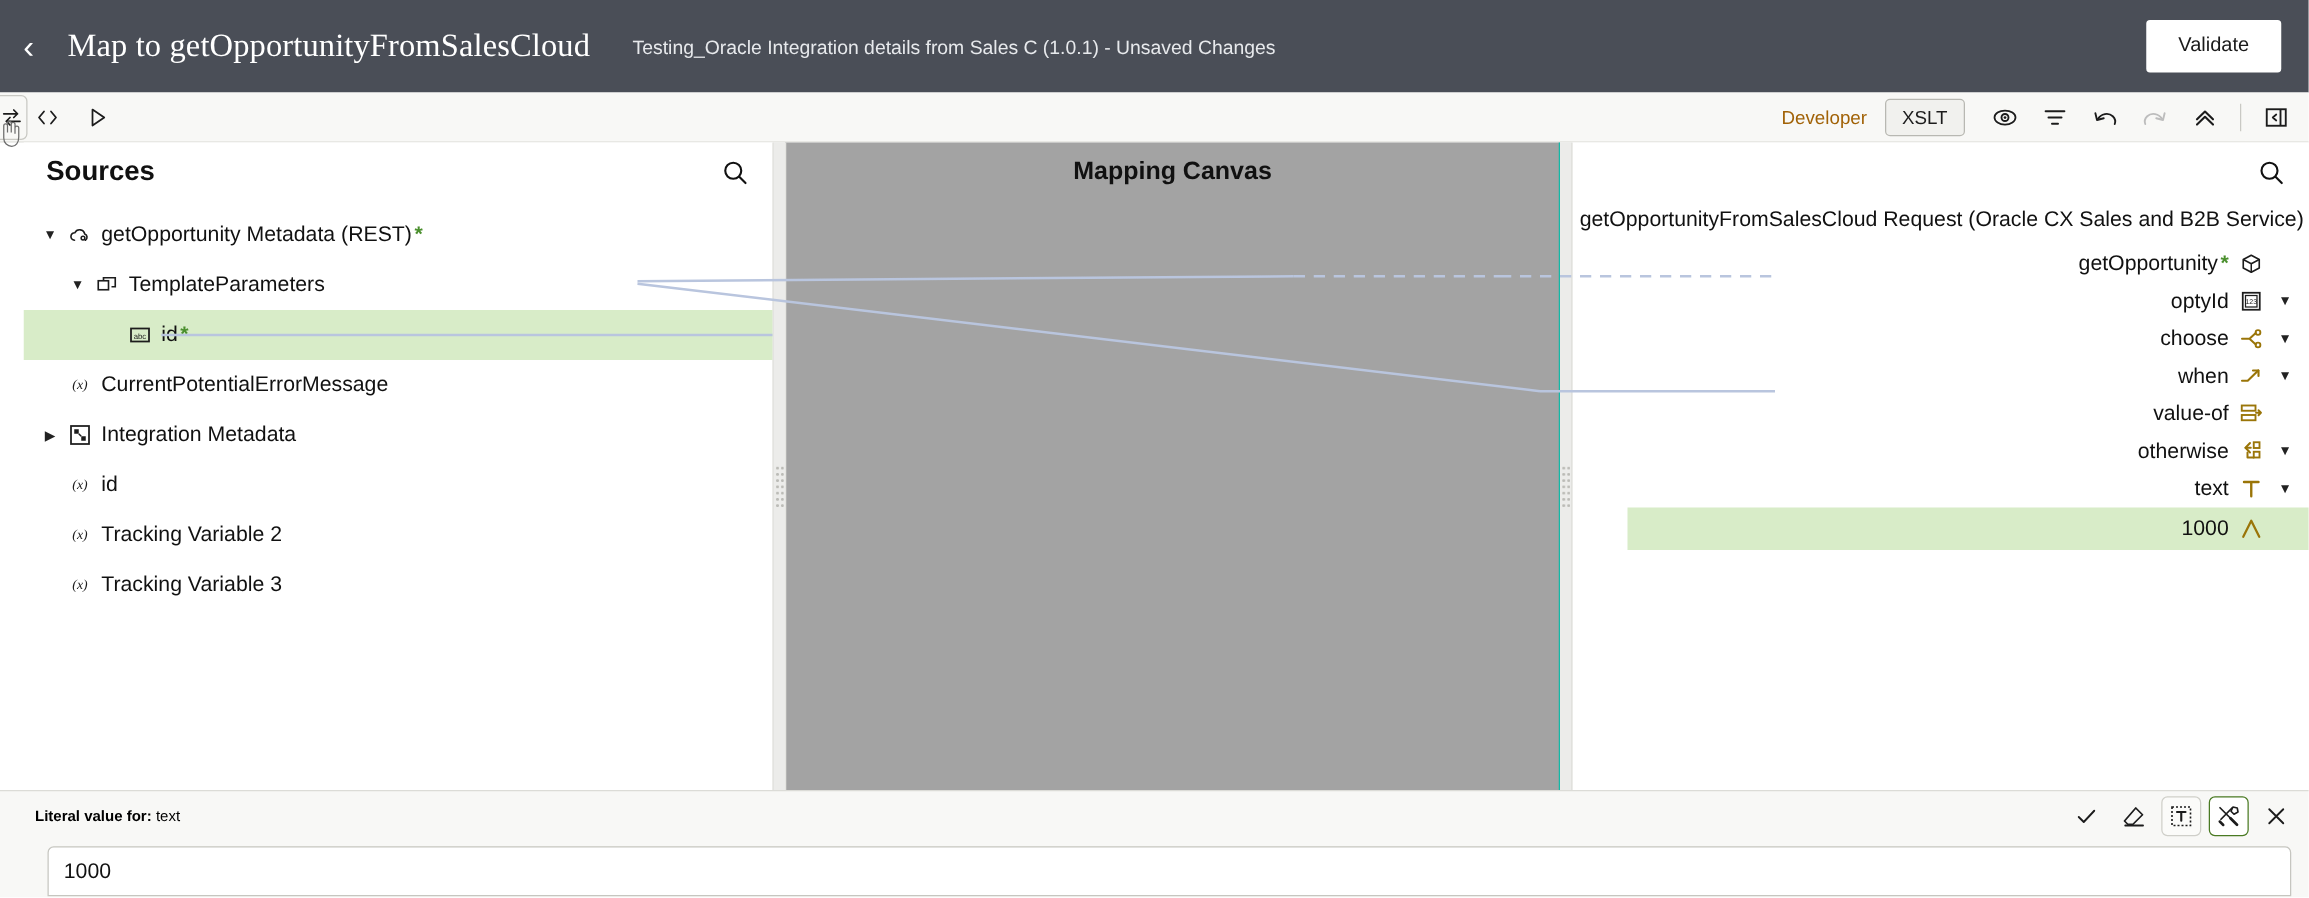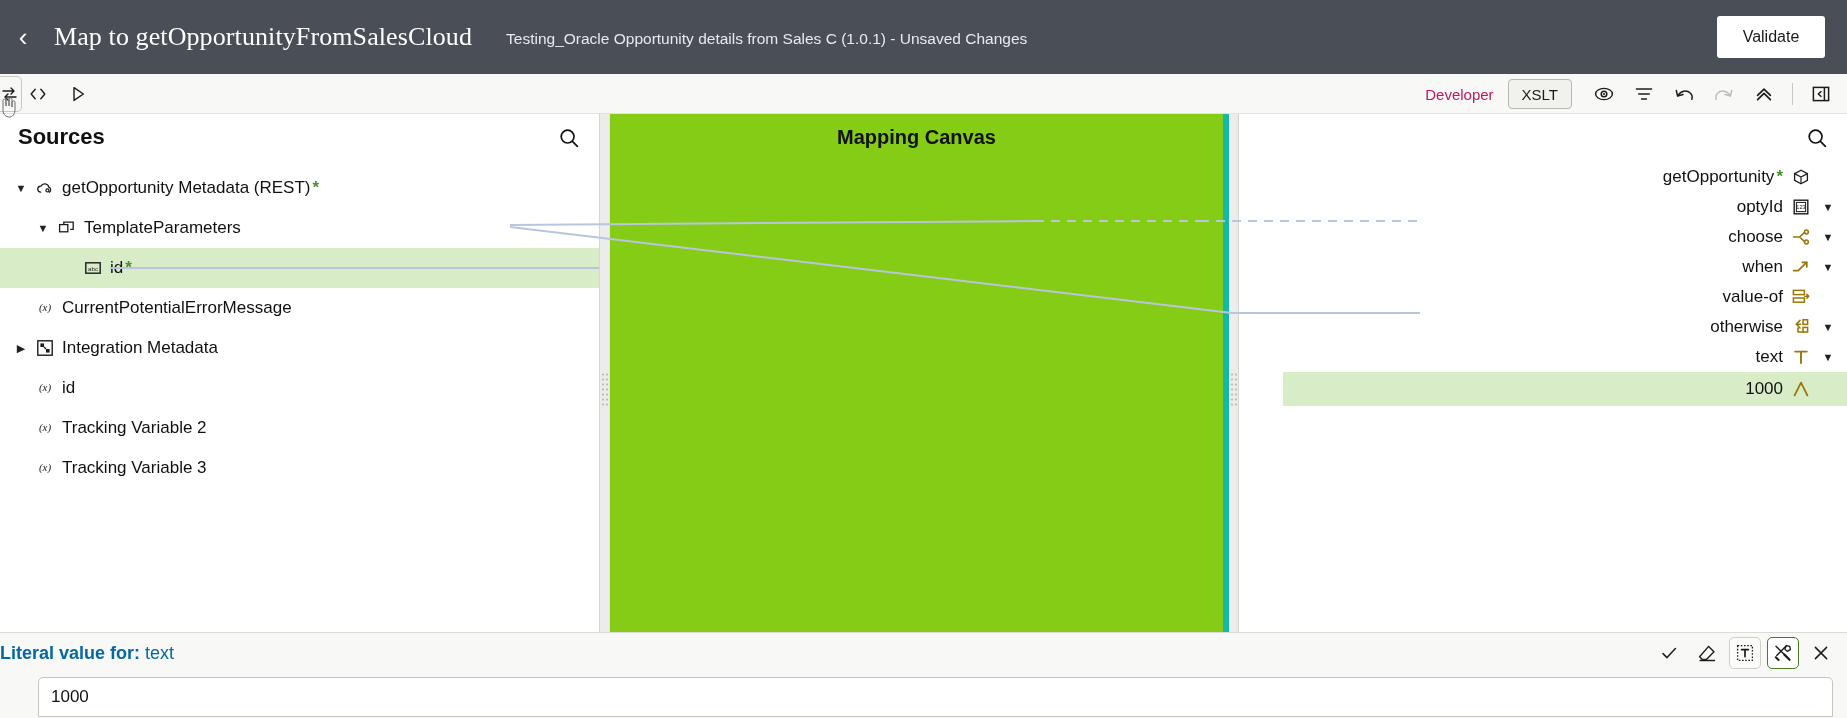--- a/index.html
+++ b/index.html
@@ -57,21 +57,21 @@
     width: 40px; height: 38px; display: flex; align-items: center;
     justify-content: center; cursor: pointer; color: #1c1c1c;
   }
   .tb-icon.disabled { color: #bdbdbd; cursor: default; }
   .tb-left { display: flex; align-items: center; margin-left: 18px; }
   .tb-right {
     position: absolute; right: 6px; top: 0; height: 40px;
     display: flex; align-items: center;
   }
   .tb-label {
-    font-size: 15px; color: #be185d; margin-right: 14px; white-space: nowrap;
+    font-size: 15px; color: #a16207; margin-right: 14px; white-space: nowrap;
     cursor: pointer;
   }
   .xslt-btn {
     height: 30px; min-width: 58px; padding: 0 13px;
     background: #f1f1ee; border: 1px solid #b8b8b2; border-radius: 4px;
     font-size: 15px; color: #1c1c1c; cursor: pointer;
     display: flex; align-items: center; justify-content: center;
     margin-right: 12px;
   }
   .tb-sep { width: 1px; height: 22px; background: #c9c9c4; margin: 0 8px; }
@@ -89,26 +89,27 @@
   }
   .cursor-hand {
     position: absolute; left: 0px; top: 96px; z-index: 7;
     pointer-events: none;
   }
 
   
   .panels {
     position: absolute; left: 0; top: 114px; width: 1847px; height: 518px;
     display: flex;
+    padding-left: 19px;
   }
   .panel { position: relative; height: 518px; background: #ffffff; }
   .panel-sources { width: 600px; border-right: 1px solid #d7d7d2; }
   .splitter-l { width: 9px; background: #ececea; position: relative; }
-  .panel-canvas { width: 620px; background: #84cc16;
-                  border-left: 1px solid #e5e5e1; border-right: 6px solid #14b8a6; }
+  .panel-canvas { width: 620px; background: #a3a3a3;
+                  border-left: 1px solid #e5e5e1; border-right: 1px solid #14b8a6; }
   .splitter-r { width: 9px; background: #ececea; position: relative; }
   .panel-target { flex: 1; border-left: 1px solid #d7d7d2; }
 
   .grip {
     position: absolute; left: 1px; width: 7px; height: 36px;
     background-image:
       radial-gradient(circle, #b9b9b4 1px, transparent 1.2px);
     background-size: 4px 5px;
     opacity: .95;
   }
@@ -194,21 +195,21 @@
 
   
   .literal {
     position: absolute; left: 0; top: 632px; width: 1847px; height: 86px;
     background: #f8f8f6; border-top: 1px solid #dcdcd7;
   }
   .literal-head {
     display: flex; align-items: center; height: 40px;
     padding-left: 0px; position: relative;
   }
-  .literal-title { font-size: 18px; color: #0369a1; white-space: nowrap; }
+  .literal-title { font-size: 12px; color: #000000; white-space: nowrap; margin-left: 28px; }
   .literal-title b { font-weight: 700; }
   .literal-title span { font-weight: 400; }
   .literal-actions {
     position: absolute; right: 10px; top: 4px;
     display: flex; align-items: center; gap: 6px;
   }
   .la-btn {
     width: 32px; height: 32px; display: flex; align-items: center;
     justify-content: center; cursor: pointer; color: #1c1c1c;
     border: 1px solid transparent; border-radius: 5px;
@@ -228,21 +229,21 @@
   svg { display: block; }
 </style>
 </head>
 <body>
 
 <div id="app">
 
   <div class="topbar">
     <div class="back-arrow">‹</div>
     <div class="app-title">Map to getOpportunityFromSalesCloud</div>
-    <div class="subtitle">Testing_Oracle Opportunity details from Sales C (1.0.1) - Unsaved Changes</div>
+    <div class="subtitle">Testing_Oracle Integration details from Sales C (1.0.1) - Unsaved Changes</div>
     <button class="validate-btn">Validate</button>
   </div>
 
   <div class="toolbar">
     <div class="tb-left">
       <div class="tb-icon">
         <svg width="20" height="20" viewBox="0 0 20 20">
             <path d="M7.2 5.2 3.2 10l4 4.8" stroke="currentColor" stroke-width="1.4" fill="none" stroke-linecap="round" stroke-linejoin="round"></path>
             <path d="M12.8 5.2 16.8 10l-4 4.8" stroke="currentColor" stroke-width="1.4" fill="none" stroke-linecap="round" stroke-linejoin="round"></path>
           </svg>
@@ -424,20 +425,21 @@
 
     <div class="panel panel-target">
       <div class="panel-head">
         <div class="panel-search">
           <svg width="24" height="24" viewBox="0 0 24 24">
               <circle cx="10.6" cy="10.6" r="6.4" fill="none" stroke="#111" stroke-width="1.7"></circle>
               <line x1="15.4" y1="15.4" x2="20.4" y2="20.4" stroke="#111" stroke-width="1.7" stroke-linecap="round"></line>
             </svg>
         </div>
       </div>
+      <div class="tgt-root">getOpportunityFromSalesCloud Request (Oracle CX Sales and B2B Service)</div>
       <div class="ttree" id="target-tree">
           <div class="trow-r">
             <span>getOpportunity</span>
             <span class="req">*</span>
             <span class="ricon">
               <svg width="20" height="20" viewBox="0 0 20 20">
                 <path d="M10 3.2 16.4 6.6v6.8L10 16.8 3.6 13.4V6.6Z" stroke="#1c1c1c" stroke-width="1.3" fill="none" stroke-linejoin="round"></path>
                 <path d="M10 10v6.8M10 10 3.6 6.6M10 10l6.4-3.4" stroke="#1c1c1c" stroke-width="1.2"></path>
               </svg>
             </span>

